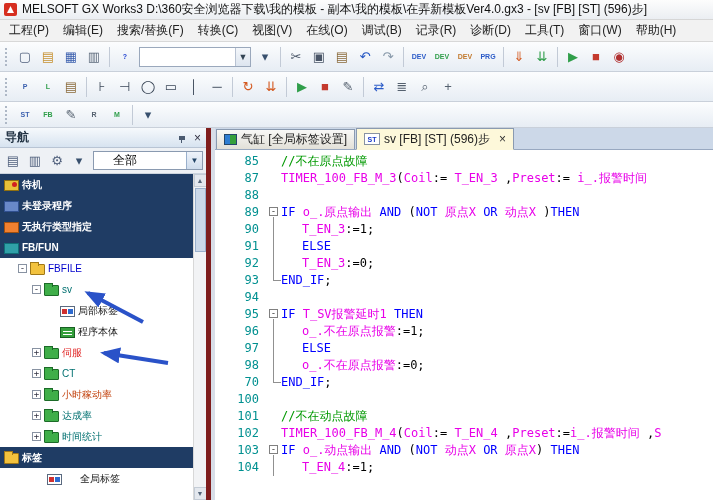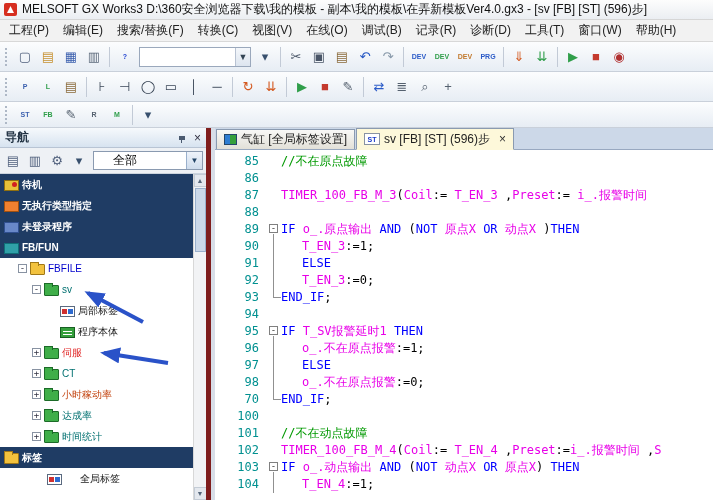--- a/index.html
+++ b/index.html
@@ -309,26 +309,26 @@
           <span class="nav-combo-btn">▼</span>
         </span>
       </div>
       <div class="nav-tree">
         <div id="tree-rows">
             <div class="trow dark" style="padding-left: 4px;">
               <span class="ticon i-standby"></span>
               <span class="tlabel">待机</span>
             </div>
             <div class="trow dark" style="padding-left: 4px;">
+              <span class="ticon i-unreg"></span>
+              <span class="tlabel">未登录程序</span>
+            </div>
+            <div class="trow dark" style="padding-left: 4px;">
               <span class="ticon i-noexec"></span>
               <span class="tlabel">无执行类型指定</span>
-            </div>
-            <div class="trow dark" style="padding-left: 4px;">
-              <span class="ticon i-unreg"></span>
-              <span class="tlabel">未登录程序</span>
             </div>
             <div class="trow dark" style="padding-left: 4px;">
               <span class="ticon i-fbfun"></span>
               <span class="tlabel">FB/FUN</span>
             </div>
             <div class="trow" style="padding-left: 18px;">
               <span class="exp">-</span>
               <span class="ticon i-folder-y"></span>
               <span class="tlabel" style="color: rgb(0, 0, 204);">FBFILE</span>
             </div>
@@ -400,21 +400,20 @@
             <span class="tablabel">气缸 [全局标签设置]</span>
           </div>
           <div class="tab active">
             <span class="tabicon st">ST</span>
             <span class="tablabel">sv [FB] [ST] (596)步</span>
             <span class="tabclose">×</span>
           </div>
         </div>
       <div class="code" id="code">
           <div class="cl"><span class="ln">85</span><span class="fold"></span><span class="ct"><span class="tk cm">//不在原点故障</span></span></div>
-          <div class="cl"><span class="ln">86</span><span class="fold"></span><span class="ct"></span></div>
           <div class="cl"><span class="ln">87</span><span class="fold"></span><span class="ct"><span class="tk id">TIMER_100_FB_M_3</span><span class="tk pl">(</span><span class="tk id">Coil</span><span class="tk pl">:= </span><span class="tk id">T_EN_3</span><span class="tk pl"> ,</span><span class="tk id">Preset</span><span class="tk pl">:= </span><span class="tk id">i_.报警时间</span></span></div>
           <div class="cl"><span class="ln">88</span><span class="fold"></span><span class="ct"></span></div>
           <div class="cl"><span class="ln">89</span><span class="fold open"><span class="fbox">-</span></span><span class="ct"><span class="tk kw">IF</span><span class="tk pl"> </span><span class="tk id">o_.原点输出</span><span class="tk pl"> </span><span class="tk kw">AND</span><span class="tk pl"> (</span><span class="tk kw">NOT</span><span class="tk pl"> </span><span class="tk id">原点X</span><span class="tk pl"> </span><span class="tk kw">OR</span><span class="tk pl"> </span><span class="tk id">动点X</span><span class="tk pl"> )</span><span class="tk kw">THEN</span></span></div>
           <div class="cl"><span class="ln">90</span><span class="fold line"></span><span class="ct" style="padding-left: 21px;"><span class="tk id">T_EN_3</span><span class="tk pl">:=1;</span></span></div>
           <div class="cl"><span class="ln">91</span><span class="fold line"></span><span class="ct" style="padding-left: 21px;"><span class="tk kw">ELSE</span></span></div>
           <div class="cl"><span class="ln">92</span><span class="fold line"></span><span class="ct" style="padding-left: 21px;"><span class="tk id">T_EN_3</span><span class="tk pl">:=0;</span></span></div>
           <div class="cl"><span class="ln">93</span><span class="fold end"></span><span class="ct"><span class="tk kw">END_IF</span><span class="tk pl">;</span></span></div>
           <div class="cl"><span class="ln">94</span><span class="fold"></span><span class="ct"></span></div>
           <div class="cl"><span class="ln">95</span><span class="fold open"><span class="fbox">-</span></span><span class="ct"><span class="tk kw">IF</span><span class="tk pl"> </span><span class="tk id">T_SV报警延时1</span><span class="tk pl"> </span><span class="tk kw">THEN</span></span></div>
           <div class="cl"><span class="ln">96</span><span class="fold line"></span><span class="ct" style="padding-left: 21px;"><span class="tk id">o_.不在原点报警</span><span class="tk pl">:=1;</span></span></div>

